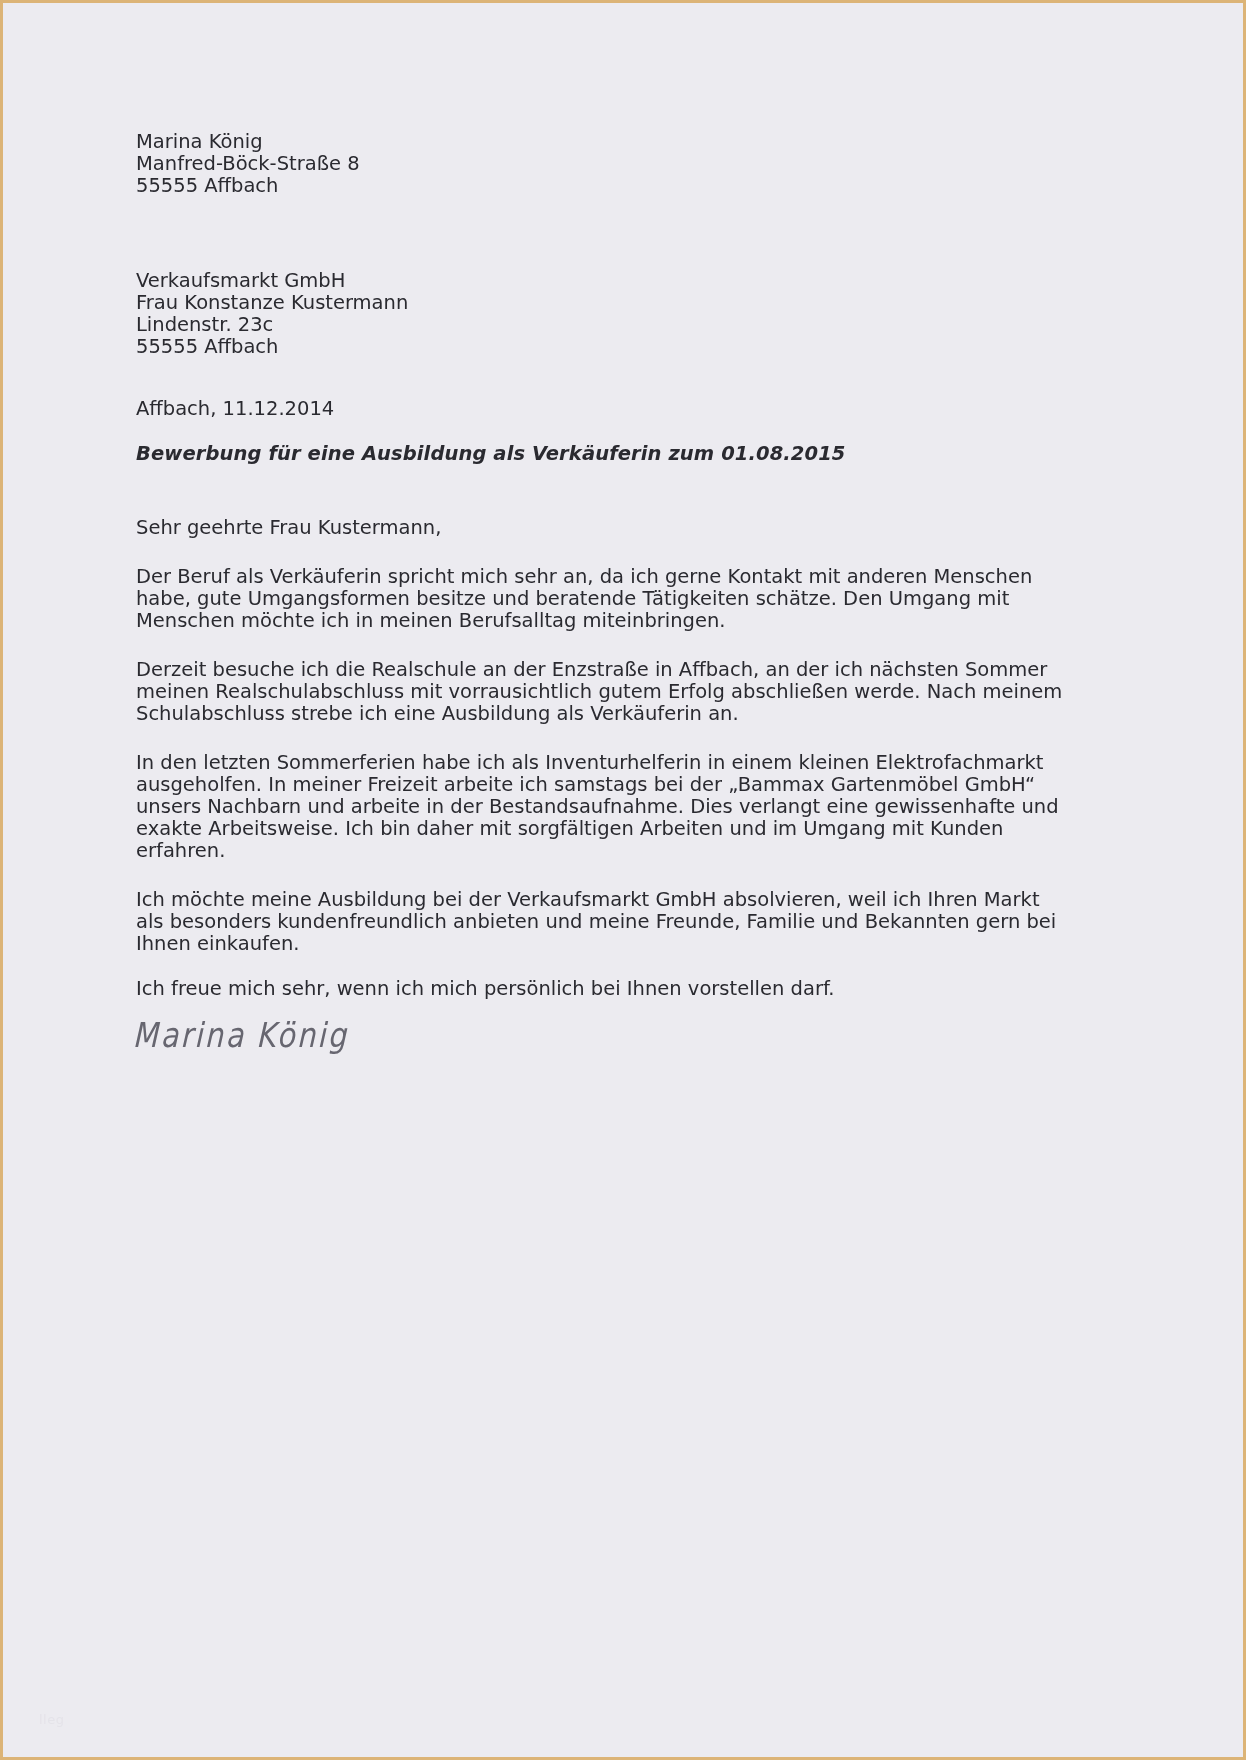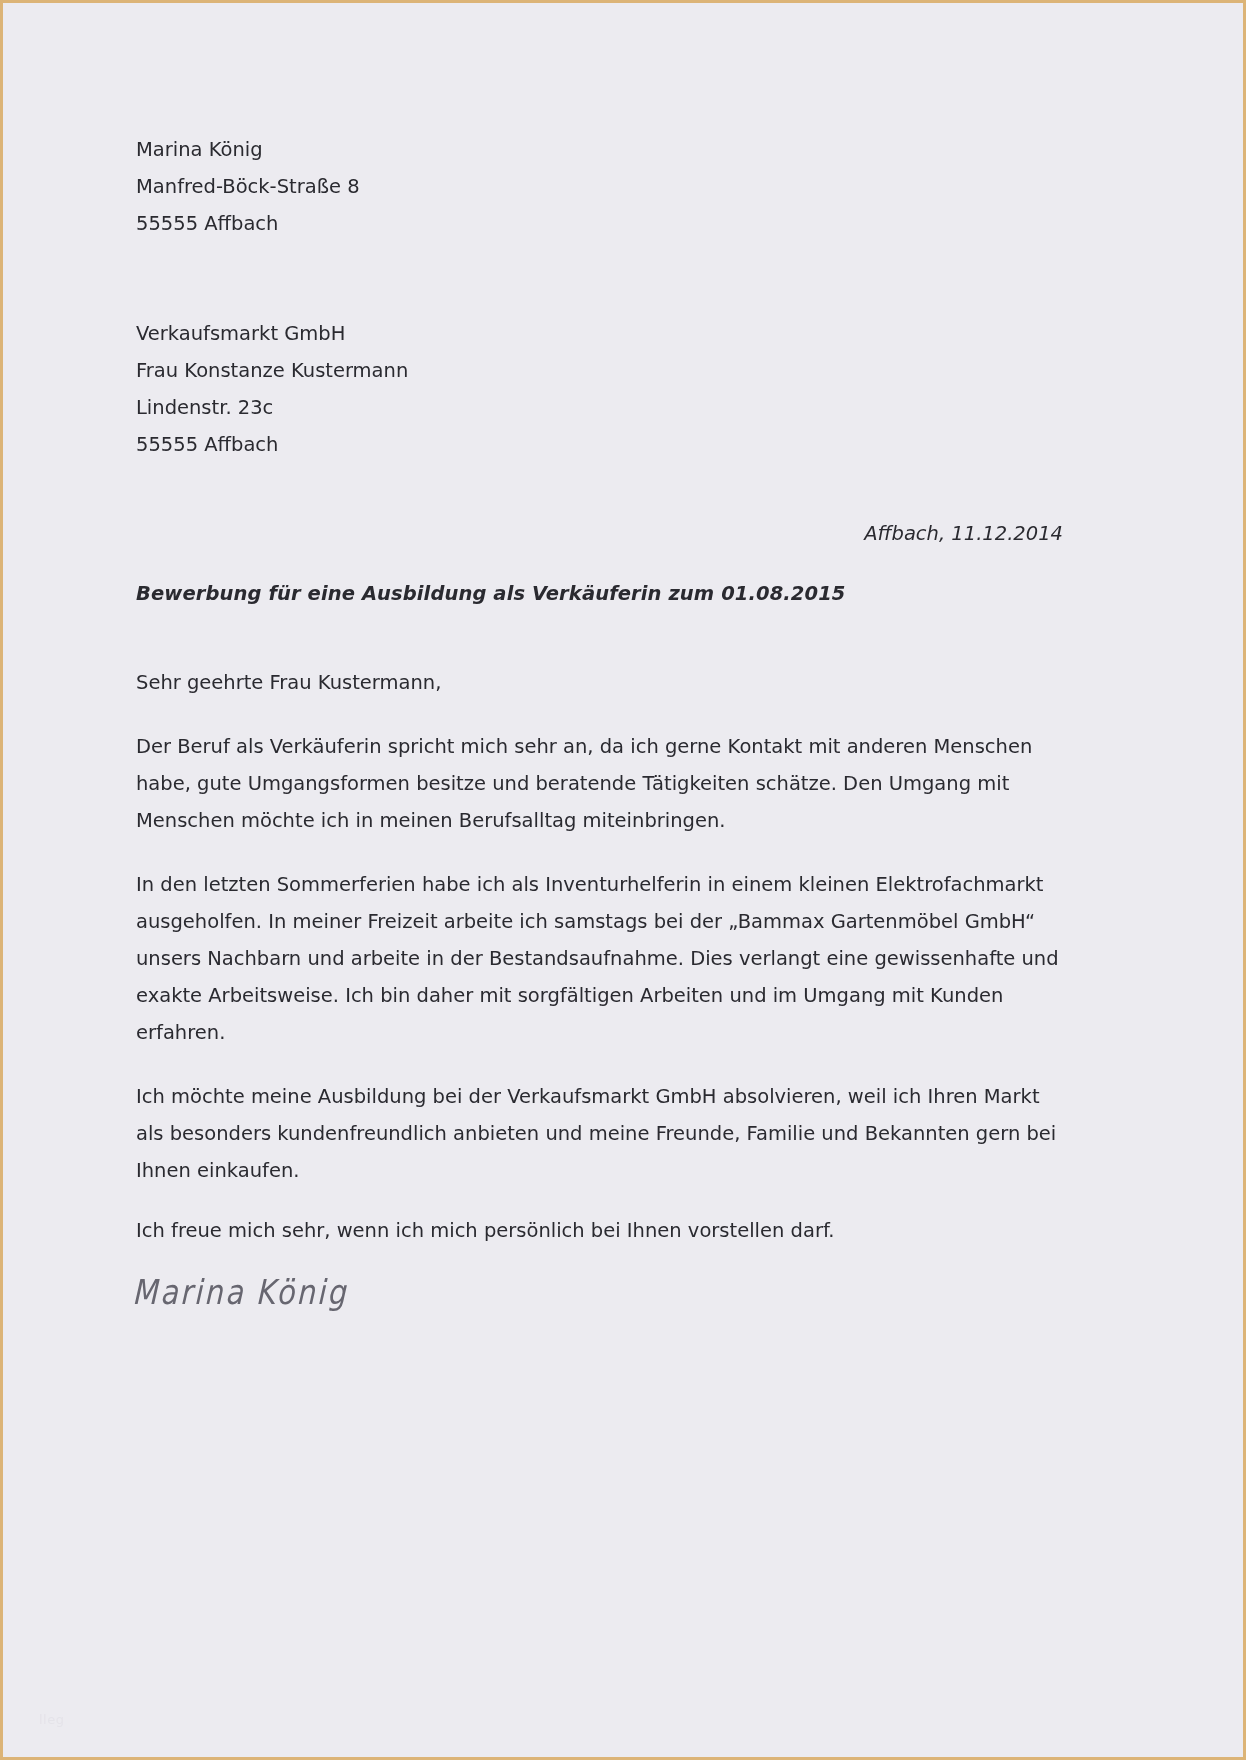--- a/index.html
+++ b/index.html
@@ -30,40 +30,39 @@
     background: #ecebf0;
   }
 
   .letter {
     position: absolute;
     left: 133px;
     top: 128px;
     width: 935px;
     color: #2a2a30;
     font-size: 19.5px;
-    line-height: 37px;
+    line-height: 22px;
   }
 
   .block {
     white-space: pre-line;
   }
 
   .sender-block {
     margin: 0 0 0 0;
   }
 
   .recipient-block {
     margin-top: 73px;
   }
 
   .date-line {
-    margin-top: 52px;
-    text-align: right;
+    margin-top: 40px;
+    text-align: left;
     padding-right: 8px;
-    font-style: italic;
   }
 
   .subject-line {
     margin-top: 23px;
     font-weight: bold;
     letter-spacing: 0.1px;
     font-style: italic;
   }
 
   .salutation {
@@ -128,20 +127,21 @@
 
       <div class="date-line">Affbach, 11.12.2014</div>
 
       <div class="subject-line">Bewerbung für eine Ausbildung als Verkäuferin zum 01.08.2015</div>
 
       <div class="salutation">Sehr geehrte Frau Kustermann,</div>
 
 
       <div class="para">Der Beruf als Verkäuferin spricht mich sehr an, da ich gerne Kontakt mit anderen Menschen habe, gute Umgangsformen besitze und beratende Tätigkeiten schätze. Den Umgang mit Menschen möchte ich in meinen Berufsalltag miteinbringen.</div>
 
+      <div class="para">Derzeit besuche ich die Realschule an der Enzstraße in Affbach, an der ich nächsten Sommer meinen Realschulabschluss mit vorrausichtlich gutem Erfolg abschließen werde. Nach meinem Schulabschluss strebe ich eine Ausbildung als Verkäuferin an.</div>
 
       <div class="para">In den letzten Sommerferien habe ich als Inventurhelferin in einem kleinen Elektrofachmarkt ausgeholfen. In meiner Freizeit arbeite ich samstags bei der „Bammax Gartenmöbel GmbH“ unsers Nachbarn und arbeite in der Bestandsaufnahme. Dies verlangt eine gewissenhafte und exakte Arbeitsweise. Ich bin daher mit sorgfältigen Arbeiten und im Umgang mit Kunden erfahren.</div>
 
       <div class="para">Ich möchte meine Ausbildung bei der Verkaufsmarkt GmbH absolvieren, weil ich Ihren Markt als besonders kundenfreundlich anbieten und meine Freunde, Familie und Bekannten gern bei Ihnen einkaufen.</div>
 
       <div class="closing-wish">Ich freue mich sehr, wenn ich mich persönlich bei Ihnen vorstellen darf.</div>
 
 
       <div class="signature">Marina König</div>
 

